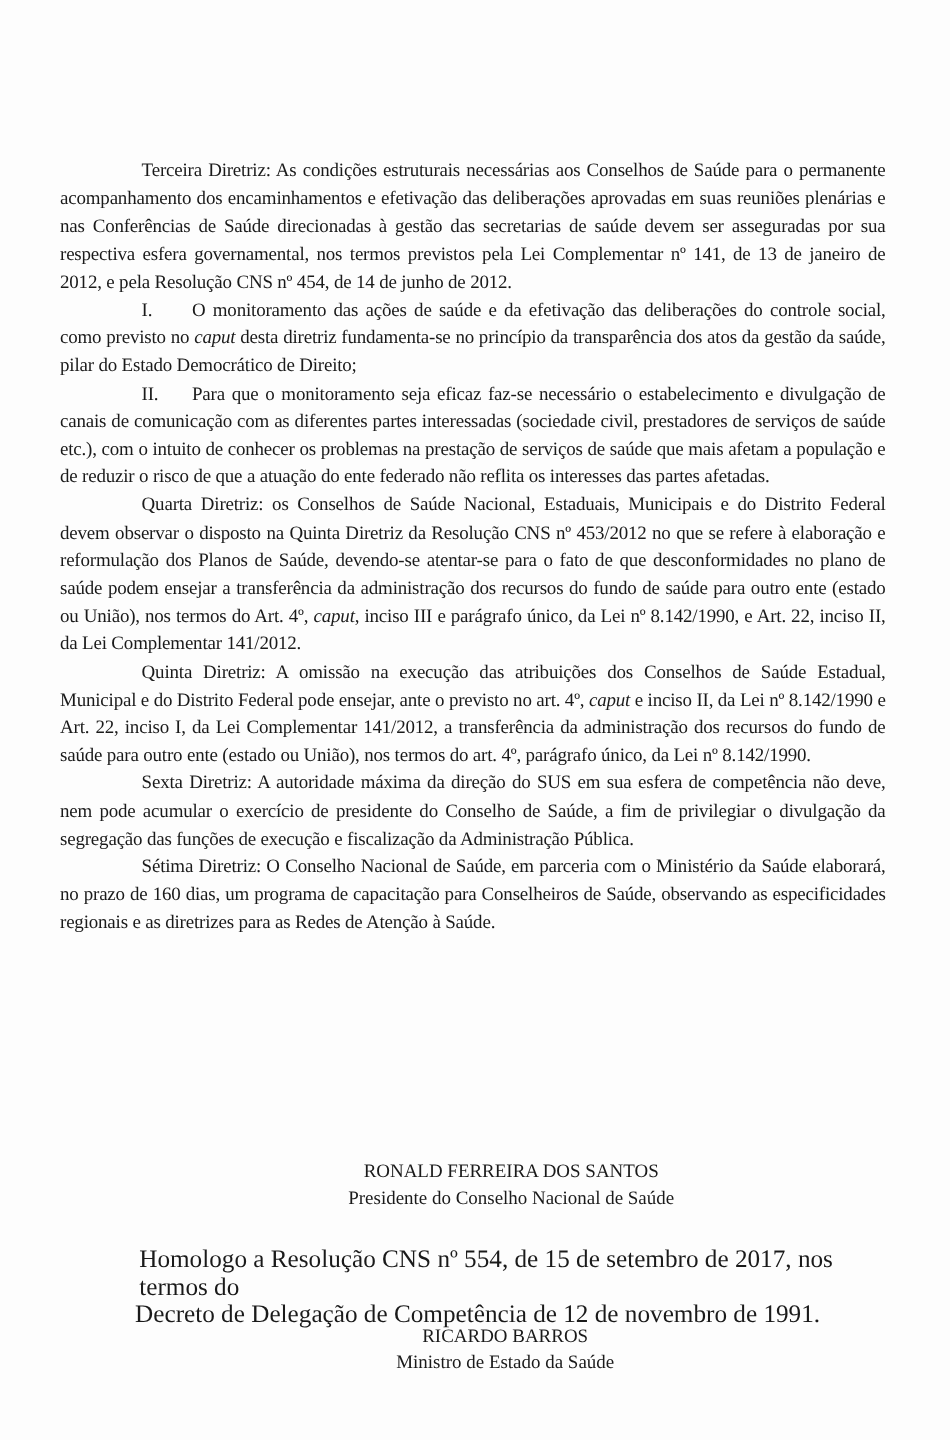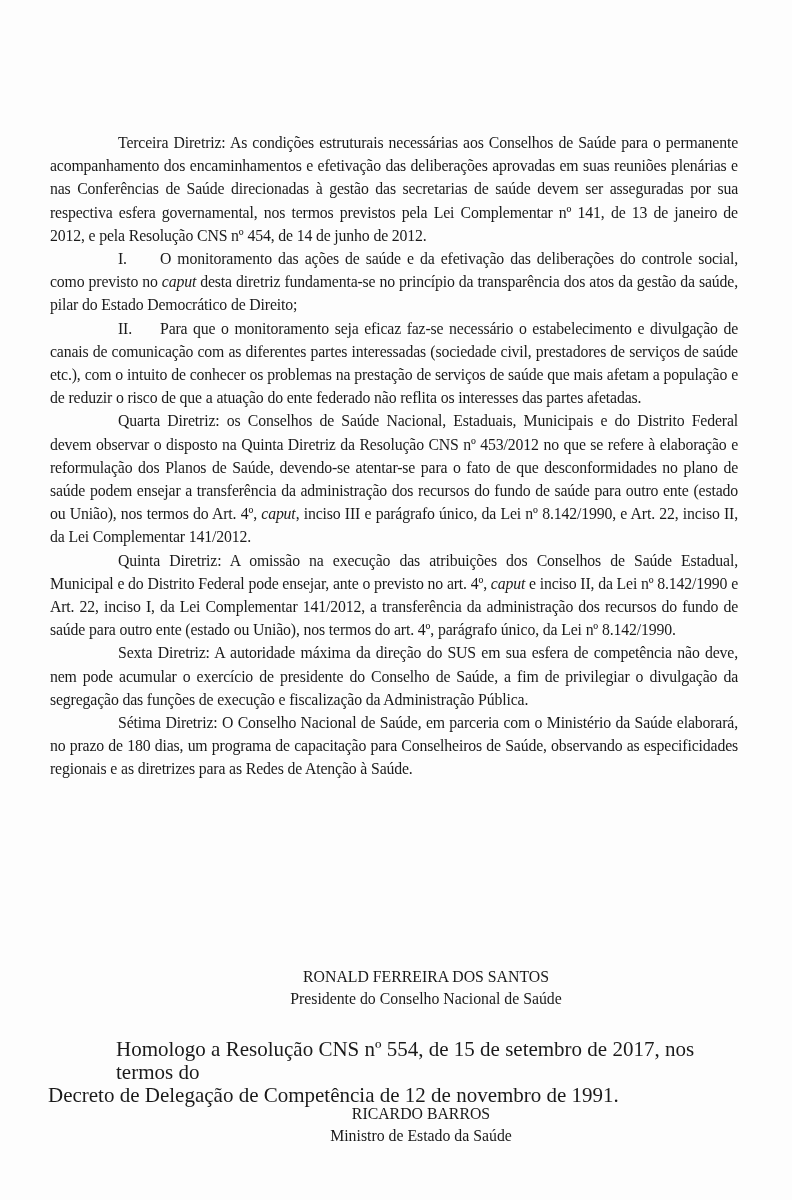--- a/index.html
+++ b/index.html
@@ -25,34 +25,34 @@
     position: absolute; left: 0; width: 792px; text-align: center;
     font-size: 15.8px; line-height: 22px;
   }
   .sig1 { top: 966px; left: 30px; }
   .sig2 { top: 1103px; left: 25px; }
   .homolog {
     position: absolute; left: 48px; width: 700px; top: 1038px;
     font-size: 21px; line-height: 23px;
   }
   .homolog .l1 { padding-left: 68px; display: block; }
-  .homolog .l2 { display: block; }
+  .homolog .l2 { display: block; text-align: center; }
 </style>
 </head>
 <body>
 
 <div class="page">
   <div class="body-text">
     <p>Terceira Diretriz: As condições estruturais necessárias aos Conselhos de Saúde para o permanente acompanhamento dos encaminhamentos e efetivação das deliberações aprovadas em suas reuniões plenárias e nas Conferências de Saúde direcionadas à gestão das secretarias de saúde devem ser asseguradas por sua respectiva esfera governamental, nos termos previstos pela Lei Complementar nº 141, de 13 de janeiro de 2012, e pela Resolução CNS nº 454, de 14 de junho de 2012.</p>
     <p class="item"><span class="item-num">I.</span><span>O monitoramento das ações de saúde e da efetivação das deliberações do controle social, como previsto no </span><em>caput</em><span> desta diretriz fundamenta-se no princípio da transparência dos atos da gestão da saúde, pilar do Estado Democrático de Direito;</span></p>
     <p class="item"><span class="item-num">II.</span><span>Para que o monitoramento seja eficaz faz-se necessário o estabelecimento e divulgação de canais de comunicação com as diferentes partes interessadas (sociedade civil, prestadores de serviços de saúde etc.), com o intuito de conhecer os problemas na prestação de serviços de saúde que mais afetam a população e de reduzir o risco de que a atuação do ente federado não reflita os interesses das partes afetadas.</span></p>
     <p><span>Quarta Diretriz: os Conselhos de Saúde Nacional, Estaduais, Municipais e do Distrito Federal devem observar o disposto na Quinta Diretriz da Resolução CNS nº 453/2012 no que se refere à elaboração e reformulação dos Planos de Saúde, devendo-se atentar-se para o fato de que desconformidades no plano de saúde podem ensejar a transferência da administração dos recursos do fundo de saúde para outro ente (estado ou União), nos termos do Art. 4º, </span><em>caput</em><span>, inciso III e parágrafo único, da Lei nº 8.142/1990, e Art. 22, inciso II, da Lei Complementar 141/2012.</span></p>
     <p><span>Quinta Diretriz: A omissão na execução das atribuições dos Conselhos de Saúde Estadual, Municipal e do Distrito Federal pode ensejar, ante o previsto no art. 4º, </span><em>caput</em><span> e inciso II, da Lei nº 8.142/1990 e Art. 22, inciso I, da Lei Complementar 141/2012, a transferência da administração dos recursos do fundo de saúde para outro ente (estado ou União), nos termos do art. 4º, parágrafo único, da Lei nº 8.142/1990.</span></p>
     <p>Sexta Diretriz: A autoridade máxima da direção do SUS em sua esfera de competência não deve, nem pode acumular o exercício de presidente do Conselho de Saúde, a fim de privilegiar o divulgação da segregação das funções de execução e fiscalização da Administração Pública.</p>
-    <p>Sétima Diretriz: O Conselho Nacional de Saúde, em parceria com o Ministério da Saúde elaborará, no prazo de 180 dias, um programa de capacitação para Conselheiros de Saúde, observando as especificidades regionais e as diretrizes para as Redes de Atenção à Saúde.</p>
+    <p>Sétima Diretriz: O Conselho Nacional de Saúde, em parceria com o Ministério da Saúde elaborará, no prazo de 160 dias, um programa de capacitação para Conselheiros de Saúde, observando as especificidades regionais e as diretrizes para as Redes de Atenção à Saúde.</p>
   </div>
 
   <div class="sig sig1">
     <div>RONALD FERREIRA DOS SANTOS</div>
     <div>Presidente do Conselho Nacional de Saúde</div>
   </div>
 
   <div class="homolog">
     <span class="l1">Homologo a Resolução CNS nº 554, de 15 de setembro de 2017, nos termos do</span>
     <span class="l2">Decreto de Delegação de Competência de 12 de novembro de 1991.</span>

